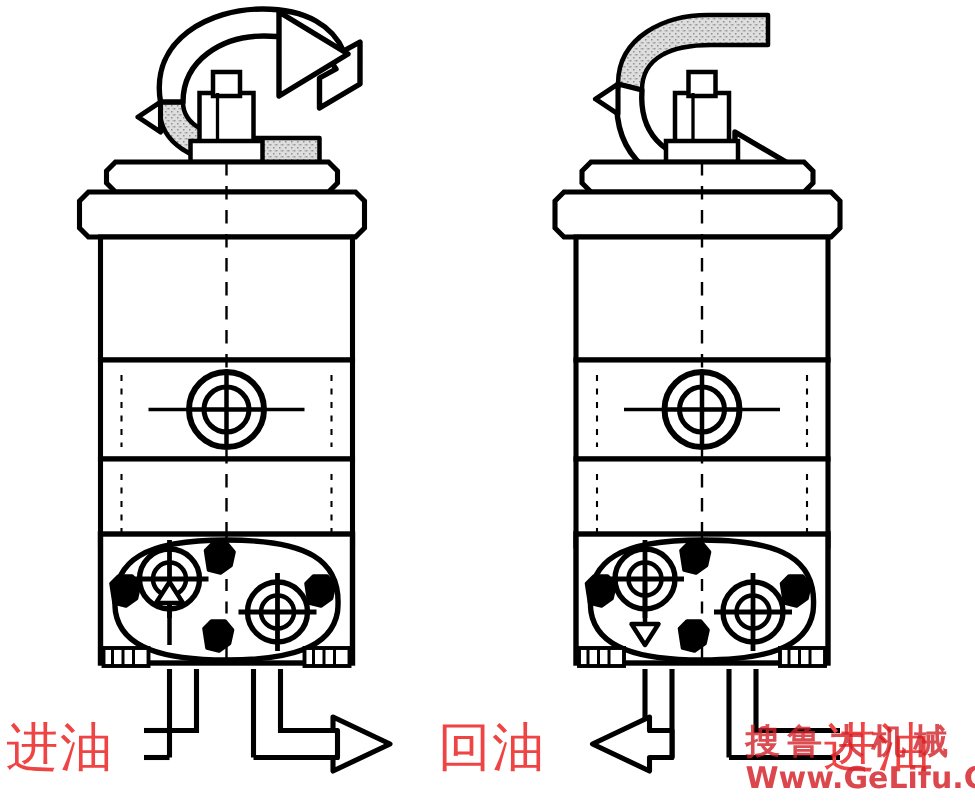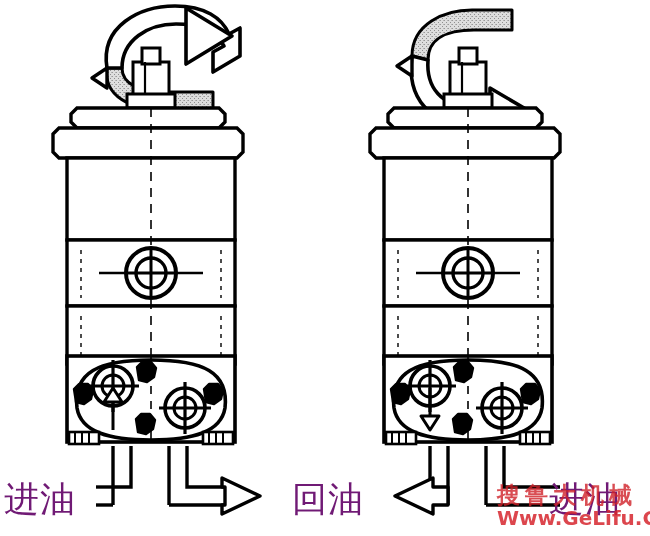--- a/index.html
+++ b/index.html
@@ -10,21 +10,21 @@
   }
   #stage{position:absolute;left:0;top:0;width:650px;height:536px;}
   #stage svg{display:block;width:650px;height:536px;}
 
   .lbl{
     position:absolute;
     font-family:"DejaVu Sans","Liberation Sans",sans-serif;
     font-size:35px;
     line-height:35px;
     font-weight:400;
-    color:#701a75;
+    color:#ef4444;
     white-space:nowrap;
     letter-spacing:1px;
   }
   #label-inlet-left{left:4px;top:482px;}
   #label-return{left:292px;top:482px;}
   #label-inlet-right{left:549px;top:482px;}
 
   #watermark{
     position:absolute;left:497px;top:484px;
     width:152px;height:50px;

